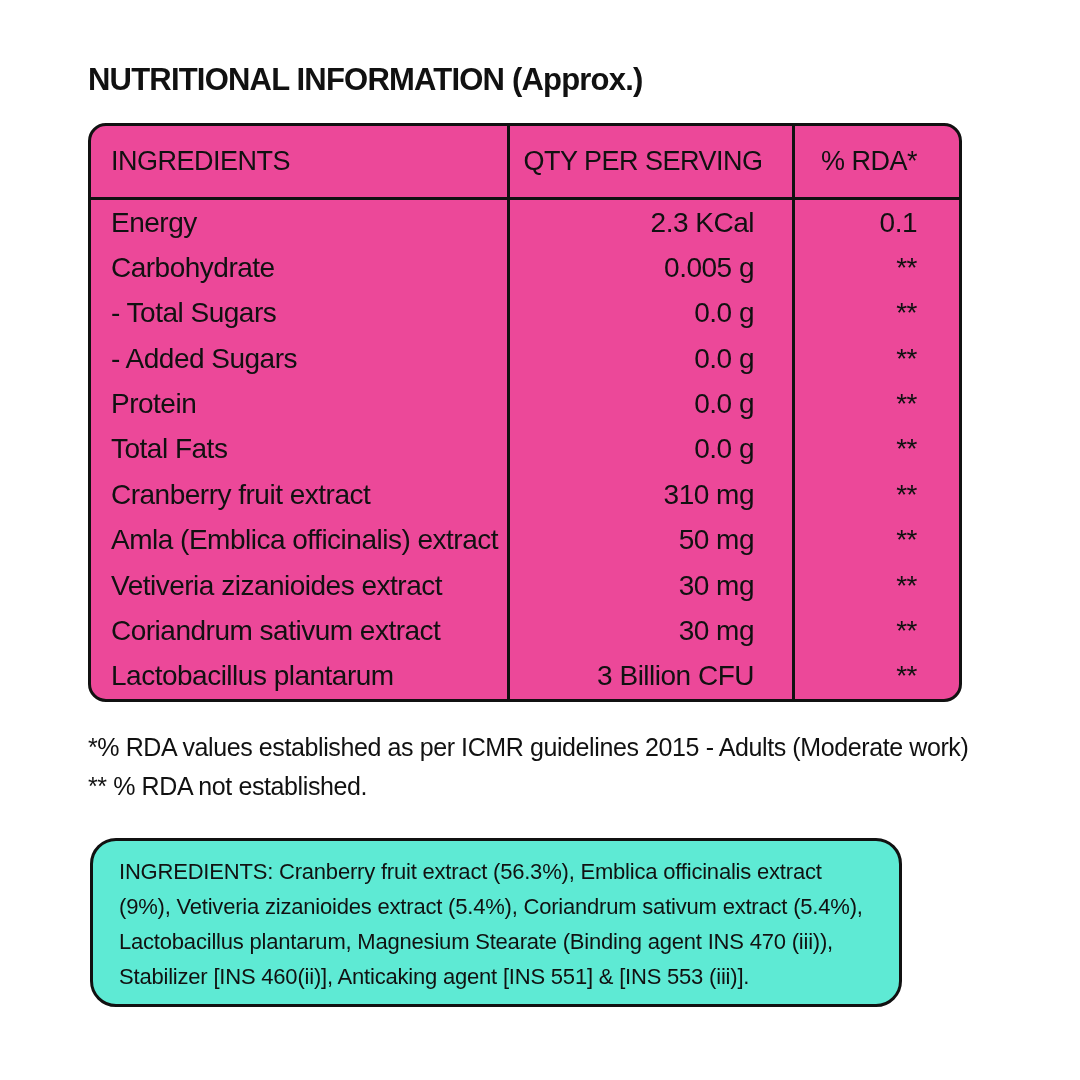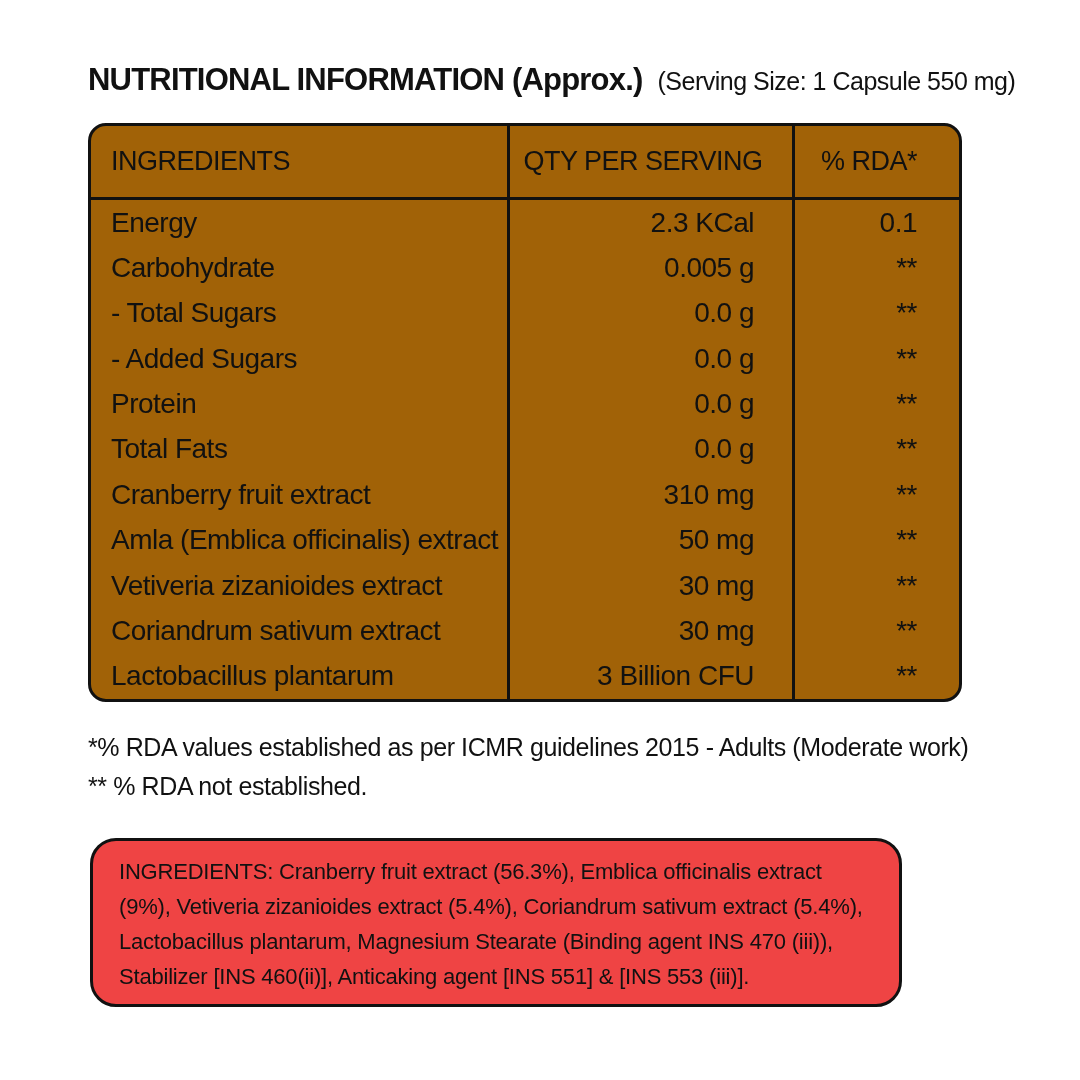--- a/index.html
+++ b/index.html
@@ -25,21 +25,21 @@
   
   .nutri-table {
     position: absolute; left: 88px; top: 123px;
     width: 874px; height: 579px;
     border: 3px solid #111111;
     border-radius: 18px;
     overflow: hidden;
     display: grid;
     grid-template-columns: 416px 285px 167px;
     grid-template-rows: 74px repeat(11, 1fr);
-    background: #a16207;
+    background: #ec4899;
   }
   .row { display: contents; }
   .cell {
     display: flex; align-items: center;
     font-size: 28px; letter-spacing: -0.5px;
     white-space: nowrap;
     overflow: hidden;
   }
   .cell.c1 { justify-content: flex-start; padding-left: 20px; }
   .cell.c2 { justify-content: flex-end; padding-right: 38px; border-left: 3px solid #111111; }
@@ -53,33 +53,32 @@
     font-size: 25px; line-height: 39px; letter-spacing: -0.4px;
   }
 
   
   .ingredients-box {
     position: absolute; left: 90px; top: 838px;
     width: 812px; height: 169px;
     border: 3px solid #111111;
     border-radius: 26px;
     padding: 13px 26px;
-    background: #ef4444;
+    background: #5eead4;
   }
   .ingredients-box p {
     font-size: 22px; line-height: 35px; letter-spacing: -0.2px;
     color: #111111;
   }
 </style>
 </head>
 <body>
 
 <div class="title-row">
   <h1>NUTRITIONAL INFORMATION (Approx.)</h1>
-  <span class="serving">(Serving Size: 1 Capsule 550 mg)</span>
 </div>
 
 <div class="nutri-table">
   <div class="row">
     <div class="cell hdr c1">INGREDIENTS</div>
     <div class="cell hdr c2">QTY PER SERVING</div>
     <div class="cell hdr c3">% RDA*</div>
   </div>
 
   <div class="row">

